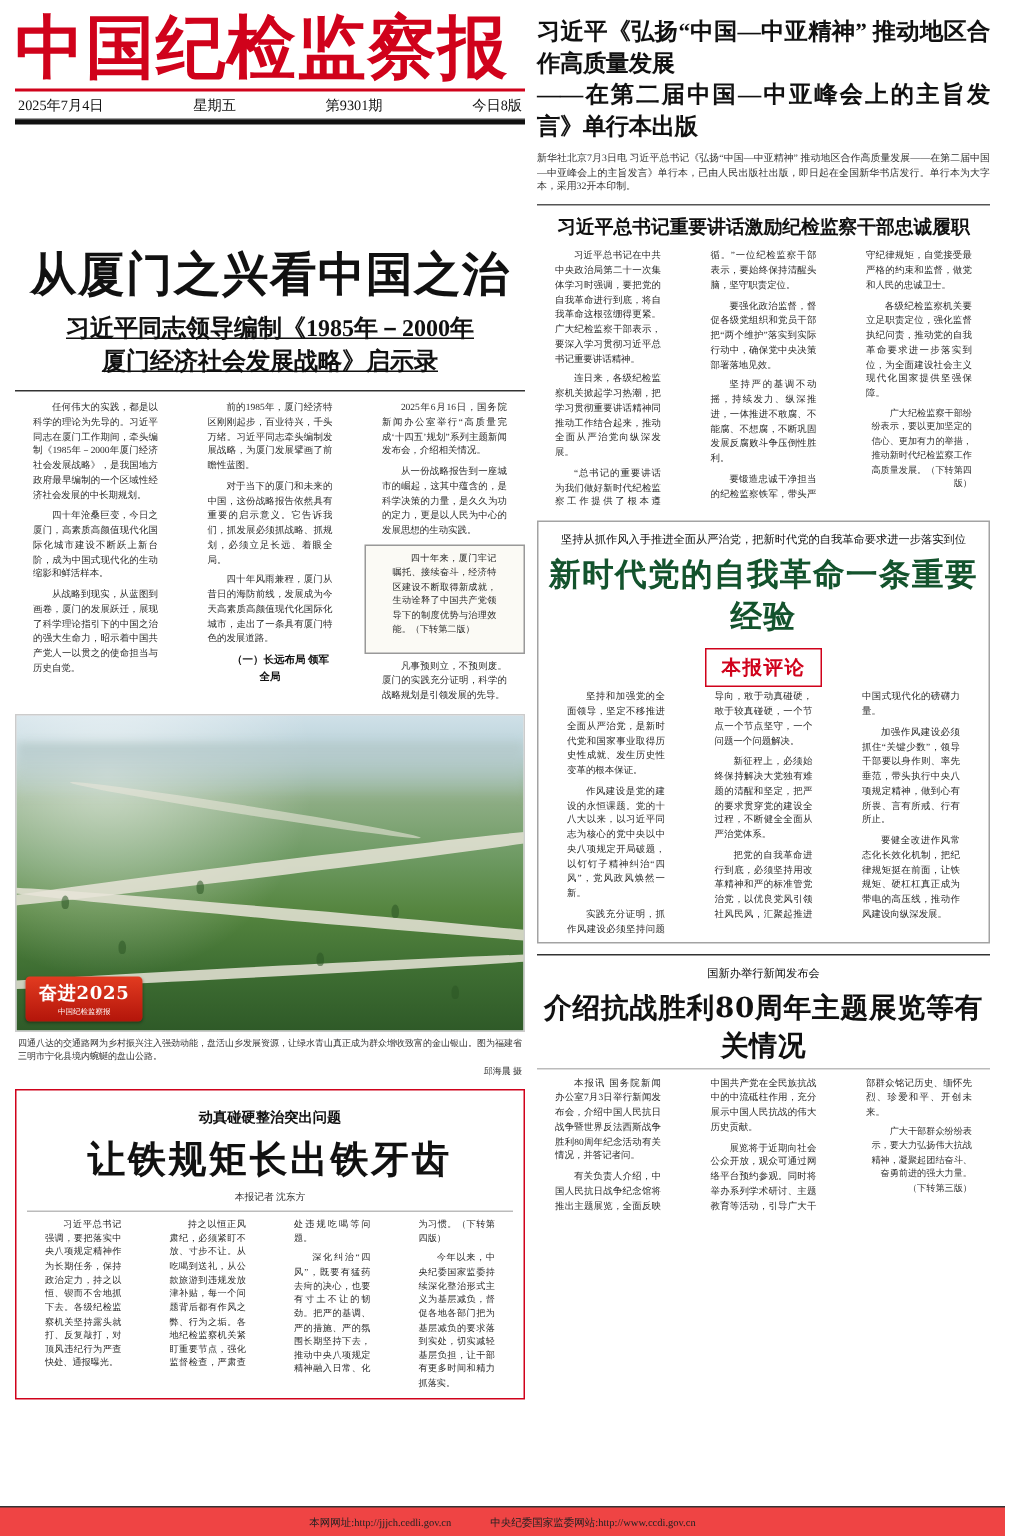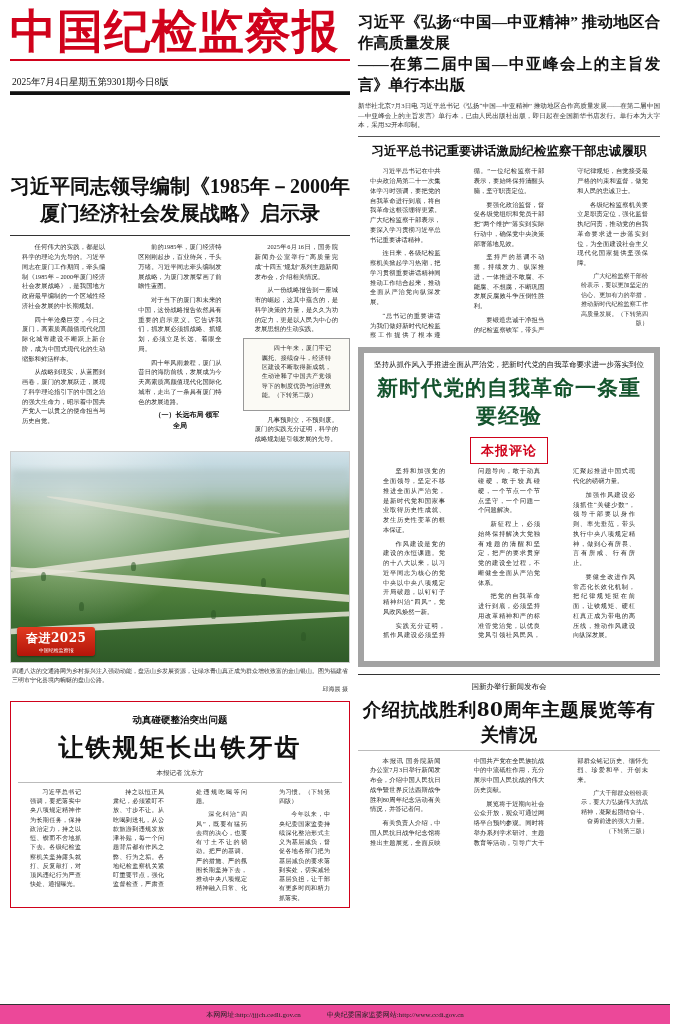--- a/index.html
+++ b/index.html
@@ -27,22 +27,22 @@
   }
   .paper-sub {
     margin-top:6px;
     text-align:center;
     font-size:9.5px;
     color:#222;
     letter-spacing:.5px;
   }
   .red-rule { height:2px; background:#d0021b; margin-top:4px; }
   .issue-row {
-    display:flex; justify-content:flex-start; align-items:center;
-    font-size:9.5px; padding:15px 2px 2px 2px; color:#111;
+    display:flex; justify-content:space-between; align-items:center;
+    font-size:9.5px; padding:3px 2px 2px 2px; color:#111;
   }
   .issue-row span { white-space:nowrap; }
   .thin-rule { height:1px; background:#444; }
   .issn-row { text-align:center; font-size:7px; color:#333; padding:2px 0 3px; letter-spacing:.5px;}
   .black-rule { height:3px; background:#111; margin-bottom:6px; }
 
   .masthead-right { flex:1; padding-top:4px; }
   .mh-head1 {
     font-size:15.5px; font-weight:bold; line-height:1.35; color:#111;
     text-align:justify; letter-spacing:-.2px;
@@ -64,21 +64,21 @@
   .content { display:flex; gap:8px; margin-top:6px; }
   .col-left { width:340px; flex:0 0 340px; }
   .col-right { flex:1; }
 
   
   .lead-title {
     font-size:31px; font-weight:bold; text-align:center; letter-spacing:1px; color:#111;
     font-family:"DejaVu Serif", serif; line-height:1.15;
   }
   .lead-sub {
-    font-size:20px; font-weight:bold; text-align:center; line-height:1.35; margin-top:7px; color:#111;
+    font-size:16px; font-weight:bold; text-align:center; line-height:1.35; margin-top:7px; color:#111;text-decoration:underline;
   }
   .rule-after-lead { height:1px; background:#333; margin:8px 0 6px; }
 
   .cols3 { column-count:3; column-gap:9px; font-size:6.3px; line-height:1.55; text-align:justify; color:#2a2a2a; }
   .cols4 { column-count:4; column-gap:8px; font-size:6.1px; line-height:1.52; text-align:justify; color:#2a2a2a; }
   .cols3 p, .cols4 p, .cols2 p { margin:0 12px 4px; text-indent:2em; }
   .subhead { font-weight:bold; color:#111; text-indent:0; text-align:center; font-size:7px; margin:5px 0; }
 
   .boxed {
     border:1px solid #999; background:#fbfaf5; padding:5px 6px; margin:0 0 4px;
@@ -140,35 +140,35 @@
 
   
   .r-kicker { font-size:7.5px; text-align:center; color:#111; line-height:1.5; }
   .r-title {
     font-size:21px; font-weight:bold; text-align:center; letter-spacing:1px; color:#14532d;
     font-family:"DejaVu Serif", serif; margin-top:4px;
   }
   .comment-box { border:1.5px solid #d0021b; display:inline-block; padding:3px 10px; margin:7px auto 2px; }
   .comment-box span { color:#d0021b; font-weight:bold; font-size:13px; letter-spacing:1px; }
   .center { text-align:center; }
-  .boxed-section { border:6px solid #a3a3a3; padding:6px 7px 20px; margin-top:7px; }
+  .boxed-section { border:1px solid #a3a3a3; padding:6px 7px 4px; margin-top:7px; }
   .rule-solid { height:1px; background:#333; margin:7px 0 6px; }
 
   .r-title2 {
     font-size:18.5px; font-weight:bold; text-align:center; letter-spacing:.5px; color:#111;
     font-family:"DejaVu Serif", serif; margin-top:4px;
   }
   .tail { font-size:6.1px; text-align:right; color:#333; }
 
   
   .footer {
     position:absolute; left:0; right:0; bottom:0; height:20px;
     border-top:1px solid #333;
     display:flex; align-items:center; justify-content:center; gap:26px;
-    font-size:7px; color:#222; background:#ec4899;
+    font-size:7px; color:#222; background:#ef4444;
   }
 </style>
 </head>
 <body>
 
 <div class="page">
 
   <div class="masthead">
 
     <div class="masthead-left">
@@ -192,20 +192,21 @@
       <div class="mh-body">新华社北京7月3日电 习近平总书记《弘扬“中国—中亚精神” 推动地区合作高质量发展——在第二届中国—中亚峰会上的主旨发言》单行本，已由人民出版社出版，即日起在全国新华书店发行。单行本为大字本，采用32开本印制。</div>
       <div class="mh-rule"></div>
       <div class="mh-head2-sub">习近平总书记重要讲话激励纪检监察干部忠诚履职</div>
     </div>
   </div>
 
   <div class="content">
 
     <div class="col-left">
 
+      <div class="lead-title">从厦门之兴看中国之治</div>
       <div class="lead-sub">
         <div>习近平同志领导编制《1985年－2000年</div>
         <div>厦门经济社会发展战略》启示录</div>
       </div>
       <div class="rule-after-lead"></div>
 
       <div class="cols3">
         <p>任何伟大的实践，都是以科学的理论为先导的。习近平同志在厦门工作期间，牵头编制《1985年－2000年厦门经济社会发展战略》，是我国地方政府最早编制的一个区域性经济社会发展的中长期规划。</p>
         <p>四十年沧桑巨变，今日之厦门，高素质高颜值现代化国际化城市建设不断跃上新台阶，成为中国式现代化的生动缩影和鲜活样本。</p>
         <p>从战略到现实，从蓝图到画卷，厦门的发展跃迁，展现了科学理论指引下的中国之治的强大生命力，昭示着中国共产党人一以贯之的使命担当与历史自觉。</p>

